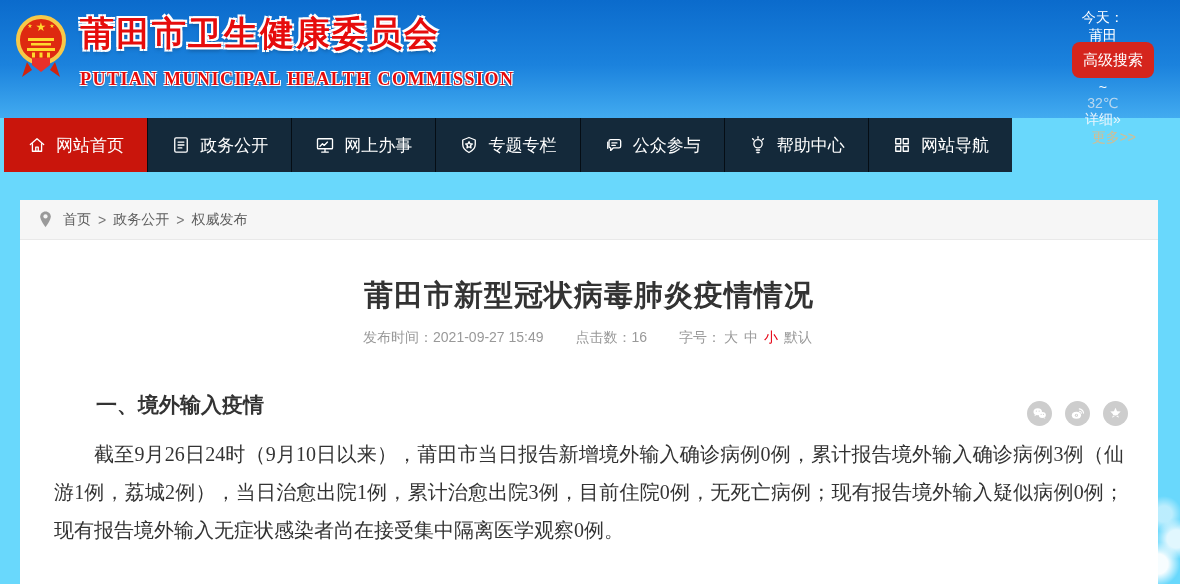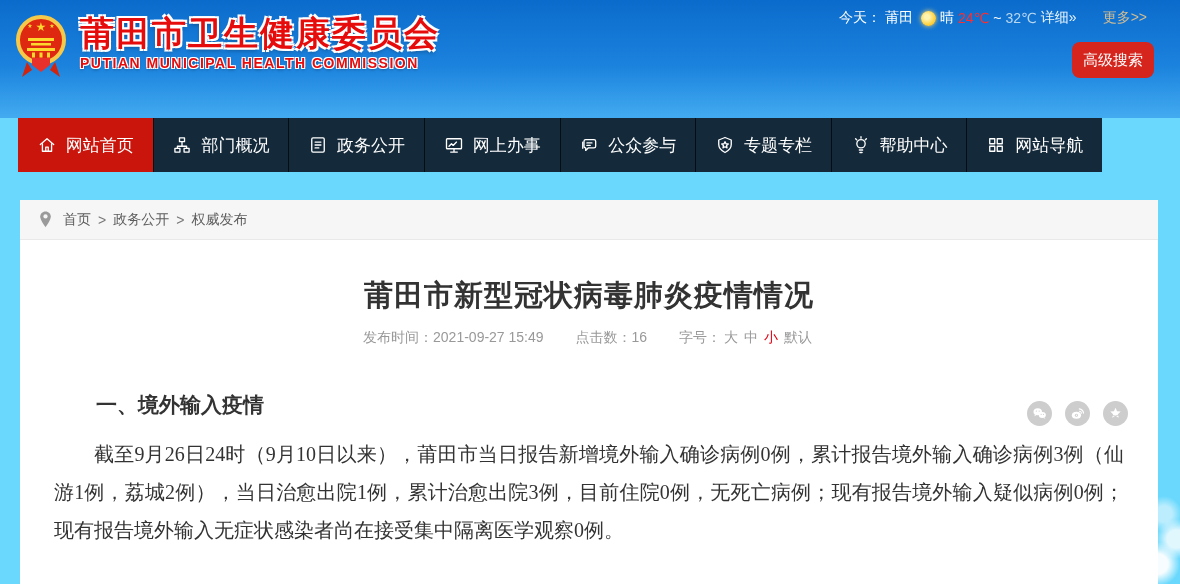--- a/index.html
+++ b/index.html
@@ -23,26 +23,27 @@
     position:absolute; top:0; left:0; width:1180px; height:118px;
     background:linear-gradient(180deg,#0b6bcc 0%,#1b82dd 55%,#42abf0 100%);
   }
   .logo { position:absolute; left:14px; top:14px; display:flex; align-items:flex-start; cursor:pointer; }
   .emblem { width:54px; height:66px; margin-right:12px; }
   .logo-text .cn {
     font-size:34px; font-weight:bold; color:#e60c0c; line-height:38px; letter-spacing:2px;
     text-shadow:-2px -2px 0 #fff,2px -2px 0 #fff,-2px 2px 0 #fff,2px 2px 0 #fff,0 3px 4px rgba(0,0,0,.35);
   }
   .logo-text .en {
-    font-size:14px; font-weight:bold; color:#e60c0c; letter-spacing:1.5px; margin-top:3px;
+    font-size:18px; font-weight:bold; color:#e60c0c; letter-spacing:1.5px; margin-top:17px;
     text-shadow:-1px -1px 0 #fff,1px -1px 0 #fff,-1px 1px 0 #fff,1px 1px 0 #fff,0 2px 3px rgba(0,0,0,.35);
+    font-family:Liberation Serif, serif;
   }
   .weather {
-    position:absolute; top:9px; right:29px; height:18px;
-    display:flex; align-items:center; font-size:14px; color:#fff; white-space:nowrap;
+    position:absolute; top:9px; right:40px; height:18px;
+    display:flex; align-items:center; font-size:14px; color:#fff; white-space:nowrap;flex-direction:column;
   }
   .weather span { margin-right:4px; }
   .sun-icon { display:inline-block; width:15px; height:15px; border-radius:50%;
     background:radial-gradient(circle at 40% 40%, #fff3b0 20%, #ffd23e 60%, #f5a623 100%);
     box-shadow:0 0 5px #ffd86b; margin:0 6px 0 4px; }
   .t-first { color:#ff2e2e; }
   .t-second { color:#b9d7ef; }
   .detail-link { color:#eaf5fd; cursor:pointer; }
   .more-link { color:#d2bd92; margin-left:22px; cursor:pointer; }
   .search-row { position:absolute; top:42px; right:26px; display:flex; align-items:center; }
@@ -57,21 +58,21 @@
   .search-box input::placeholder { color:#aaa; }
   .search-glass { width:24px; height:24px; cursor:pointer; flex:0 0 auto; }
   .adv-search {
     margin-left:6px; width:82px; height:36px; border:none; cursor:pointer;
     background:#d5251d; color:#fff; font-size:15px; border-radius:8px;
     font-family:"Liberation Sans","DejaVu Sans",sans-serif;
   }
 
   
   .main-nav {
-    position:absolute; top:118px; left:18px; width:1084px; height:54px;
+    position:absolute; top:118px; left:4px; width:1008px; height:54px;
     background:#14293a; display:flex;
   }
   .nav-item {
     flex:1; display:flex; align-items:center; justify-content:center;
     color:#fff; font-size:17px; cursor:pointer; border-left:1px solid #050d14;
   }
   .nav-item:first-child { border-left:none; }
   .nav-item.active { background:#c9150c; }
   .nav-item .ico { width:20px; height:20px; margin-right:9px; display:inline-block; }
   .nav-item svg { width:20px; height:20px; stroke:#fff; fill:none; stroke-width:1.6; stroke-linecap:round; stroke-linejoin:round; }
@@ -169,31 +170,20 @@
     <span class="ico">
       <svg viewBox="0 0 24 24">
           <path d="M4 11.5 L12 4.5 L20 11.5"></path>
           <path d="M6.5 10.5 V19.5 H17.5 V10.5"></path>
           <path d="M10.5 19.5 V14.5 H13.5 V19.5"></path>
         </svg>
     </span>
     <span>网站首页</span>
   </div>
 
-  <div class="nav-item">
-    <span class="ico">
-      <svg viewBox="0 0 24 24">
-          <rect x="9" y="3.5" width="6" height="4.5"></rect>
-          <rect x="3.5" y="16" width="6" height="4.5"></rect>
-          <rect x="14.5" y="16" width="6" height="4.5"></rect>
-          <path d="M12 8 v4 M6.5 16 v-2.5 h11 V16 M12 12 v1.5"></path>
-        </svg>
-    </span>
-    <span>部门概况</span>
-  </div>
 
   <div class="nav-item">
     <span class="ico">
       <svg viewBox="0 0 24 24">
           <rect x="4.5" y="3.5" width="15" height="17" rx="1.5"></rect>
           <path d="M8.5 8.5 h7 M8.5 12 h7 M8.5 15.5 h4.5"></path>
         </svg>
     </span>
     <span>政务公开</span>
   </div>
@@ -204,35 +194,35 @@
           <rect x="3" y="4.5" width="18" height="12" rx="1"></rect>
           <path d="M12 16.5 v3.5 M8 20.5 h8 M6 13.5 l3-3 2 2 4-4"></path>
         </svg>
     </span>
     <span>网上办事</span>
   </div>
 
   <div class="nav-item">
     <span class="ico">
       <svg viewBox="0 0 24 24">
+          <path d="M12 3 l7.5 3 v5.5 c0 4.5 -3.3 7.5 -7.5 9.5 c-4.2 -2 -7.5 -5 -7.5 -9.5 V6 z"></path>
+          <path d="M12 8 l1.2 2.5 2.7 .3 -2 1.9 .5 2.7 -2.4 -1.3 -2.4 1.3 .5 -2.7 -2 -1.9 2.7 -.3 z"></path>
+        </svg>
+    </span>
+    <span>专题专栏</span>
+  </div>
+
+  <div class="nav-item">
+    <span class="ico">
+      <svg viewBox="0 0 24 24">
           <path d="M8 5.5 h10 a2 2 0 0 1 2 2 v6 a2 2 0 0 1 -2 2 h-7 l-3 3 v-3 a2 2 0 0 1 -2 -2 v-6 a2 2 0 0 1 2 -2 z"></path>
           <path d="M4.5 8.5 v7.5 M9.5 9.5 h6 M9.5 12.5 h4"></path>
         </svg>
     </span>
     <span>公众参与</span>
-  </div>
-
-  <div class="nav-item">
-    <span class="ico">
-      <svg viewBox="0 0 24 24">
-          <path d="M12 3 l7.5 3 v5.5 c0 4.5 -3.3 7.5 -7.5 9.5 c-4.2 -2 -7.5 -5 -7.5 -9.5 V6 z"></path>
-          <path d="M12 8 l1.2 2.5 2.7 .3 -2 1.9 .5 2.7 -2.4 -1.3 -2.4 1.3 .5 -2.7 -2 -1.9 2.7 -.3 z"></path>
-        </svg>
-    </span>
-    <span>专题专栏</span>
   </div>
 
   <div class="nav-item">
     <span class="ico">
       <svg viewBox="0 0 24 24">
           <circle cx="12" cy="10.5" r="5"></circle>
           <path d="M10 18 h4 M10.7 21 h2.6 M12 2 v1.8 M5.5 4.5 l1.3 1.3 M18.5 4.5 l-1.3 1.3"></path>
         </svg>
     </span>
     <span>帮助中心</span>

